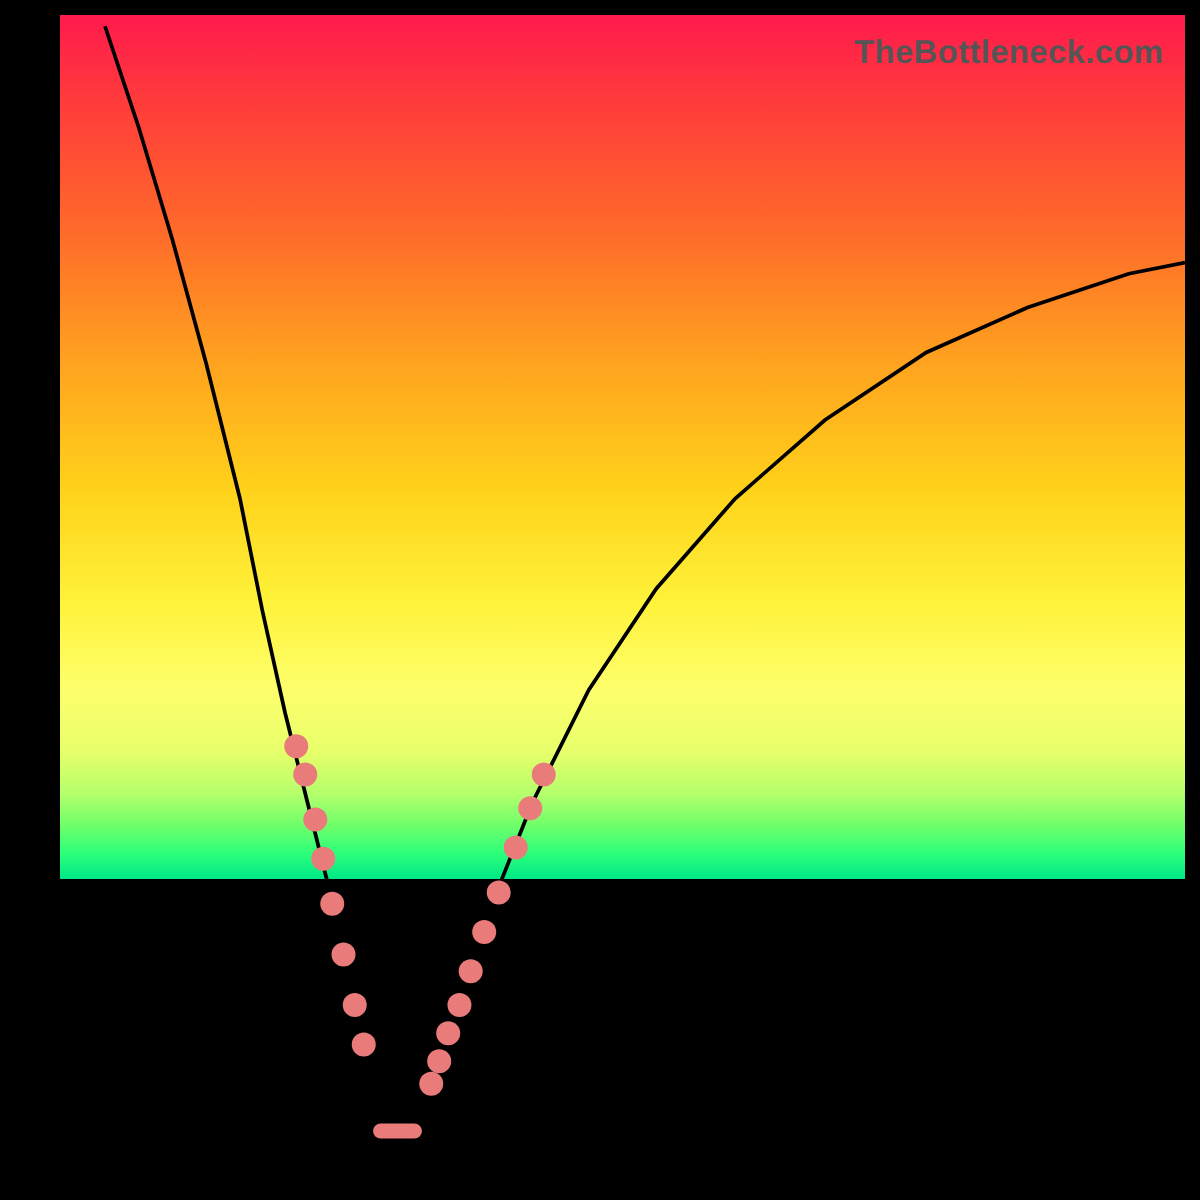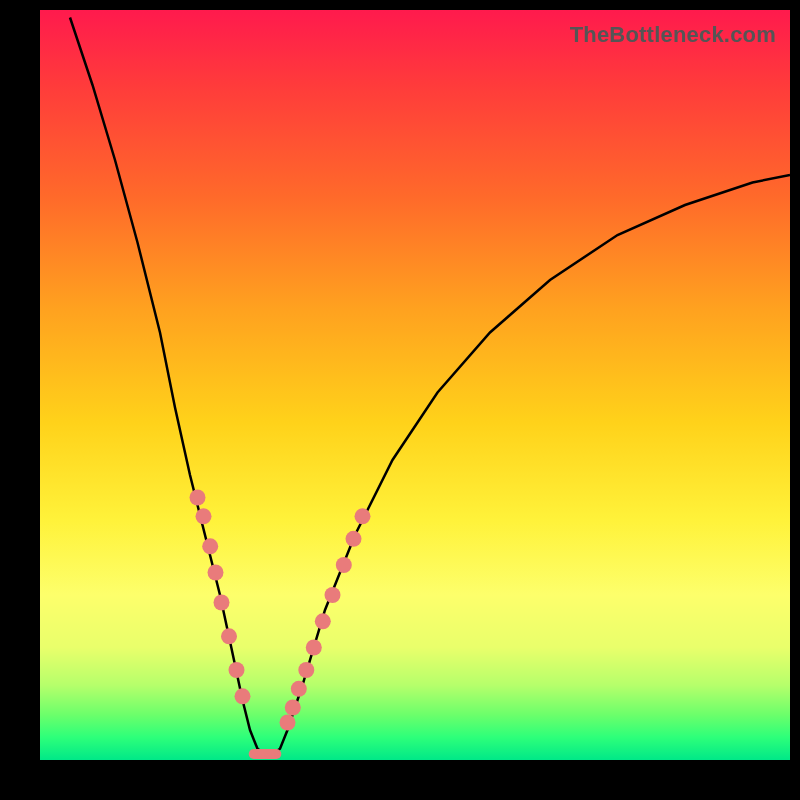--- a/index.html
+++ b/index.html
@@ -13,21 +13,21 @@
   .frame {
     position: relative;
     width: 800px;
     height: 800px;
   }
   .plot-area {
     position: absolute;
     left: 40px;
     top: 10px;
     width: 750px;
-    height: 750px;
+    height: 576px;
     background: linear-gradient(to bottom,
       #ff1a4d 0%,
       #ff3b3b 10%,
       #ff6a2a 25%,
       #ffa21f 40%,
       #ffd21a 55%,
       #fff23a 68%,
       #fdff6b 78%,
       #e9ff6b 85%,
       #b6ff6b 90%,

